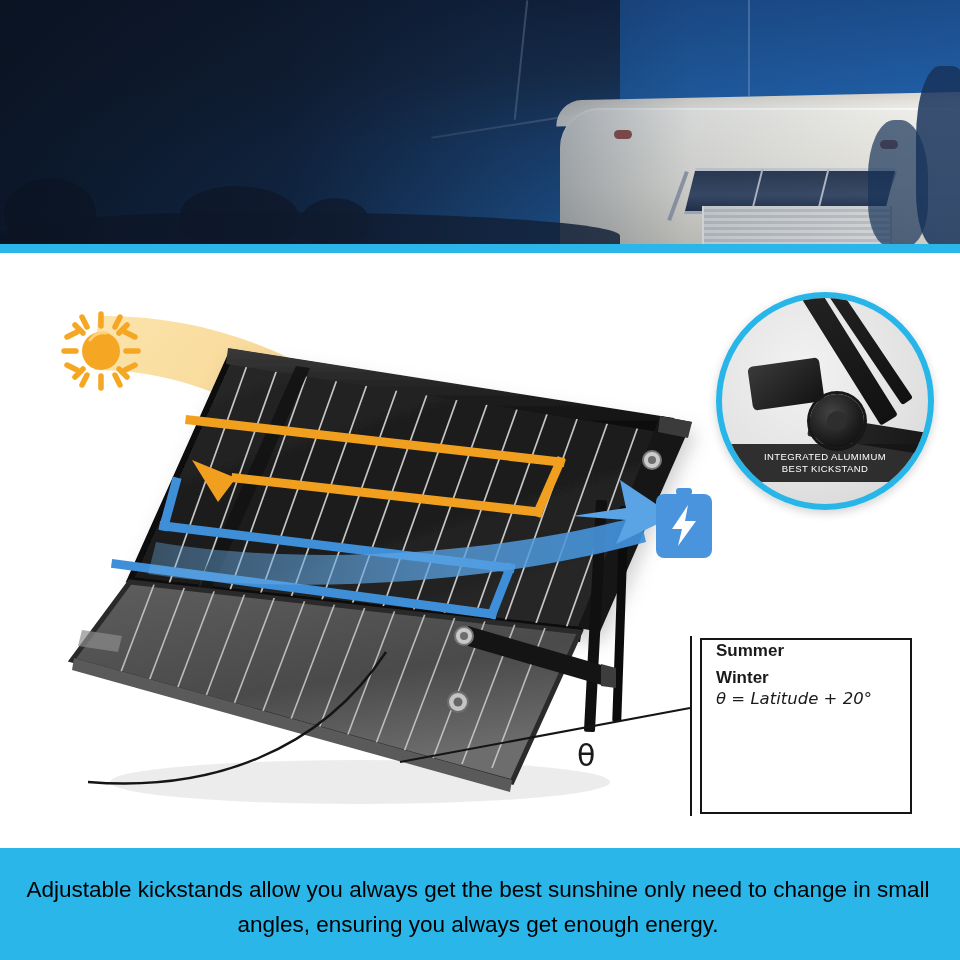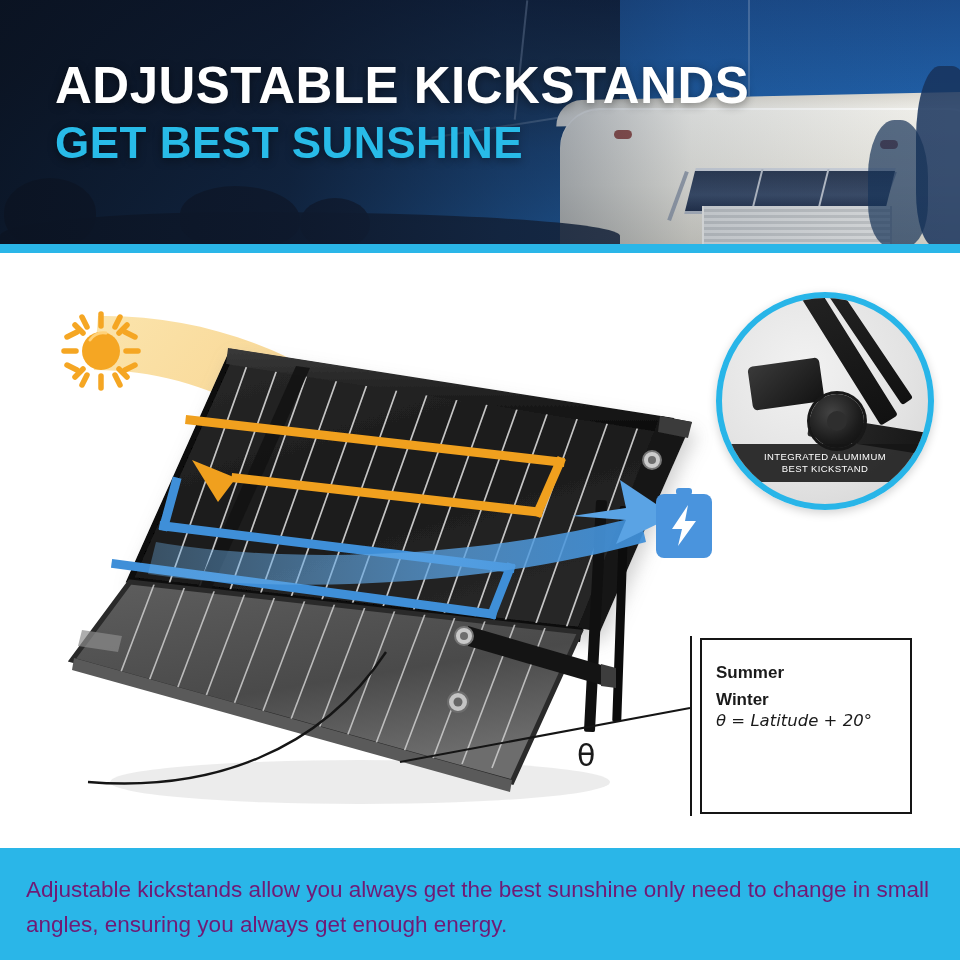--- a/index.html
+++ b/index.html
@@ -144,40 +144,40 @@
   }
 
   
   .theta-label{
     position:absolute;left:577px;top:738px;font-size:30px;color:#1a1a1a;z-index:9;
     font-family:"DejaVu Sans", sans-serif;
   }
   .legend-box{
     position:absolute;left:700px;top:638px;width:212px;height:176px;
     border:2px solid #151515;background:#ffffff;z-index:9;box-sizing:border-box;
-    padding:23px 0 0 14px;
+    padding:1px 0 0 14px;
   }
   .legend-item{margin-bottom:7px;}
   .legend-season{
     font-size:17px;font-weight:bold;color:#1a1a1a;line-height:20px;margin:0;
   }
   .legend-eq{
     font-size:16.5px;font-style:italic;color:#1a1a1a;line-height:21px;margin:0;
     font-family:"DejaVu Sans", sans-serif;
   }
   .leader{position:absolute;left:690px;top:636px;width:2px;height:180px;background:#151515;z-index:9;}
 
   
   .footer{
     position:absolute;left:0;top:848px;width:960px;height:112px;background:#2ab6e8;
     z-index:10;
   }
   .footer p{
     margin:0;padding:24px 30px 0 26px;
-    font-size:22.5px;line-height:35px;color:#701a75;
+    font-size:22.5px;line-height:35px;color:#000000;text-align:center;
   }
 </style>
 </head>
 <body>
 
 <div id="page">
 
   <div class="header">
     <div class="sky"></div>
     <div class="sky-right"></div>
@@ -198,24 +198,20 @@
 
     <div class="ridge"></div>
     <div class="tree t1"></div>
     <div class="tree t2"></div>
     <div class="tree t3"></div>
     <div class="tree t4"></div>
     <div class="tree t5"></div>
 
     <div class="hdr-vignette"></div>
 
-    <div class="hdr-text">
-      <div class="title-1">ADJUSTABLE KICKSTANDS</div>
-      <div class="title-2">GET BEST SUNSHINE</div>
-    </div>
   </div>
 
   <div class="divider"></div>
 
   <div class="main"></div>
 
   <svg class="sunbeam" viewBox="0 0 330 200">
     <defs>
       <linearGradient id="beamg" x1="0" y1="0" x2="1" y2="0.45">
         <stop offset="0%" stop-color="#fbe3a8" stop-opacity="0.95"></stop>

